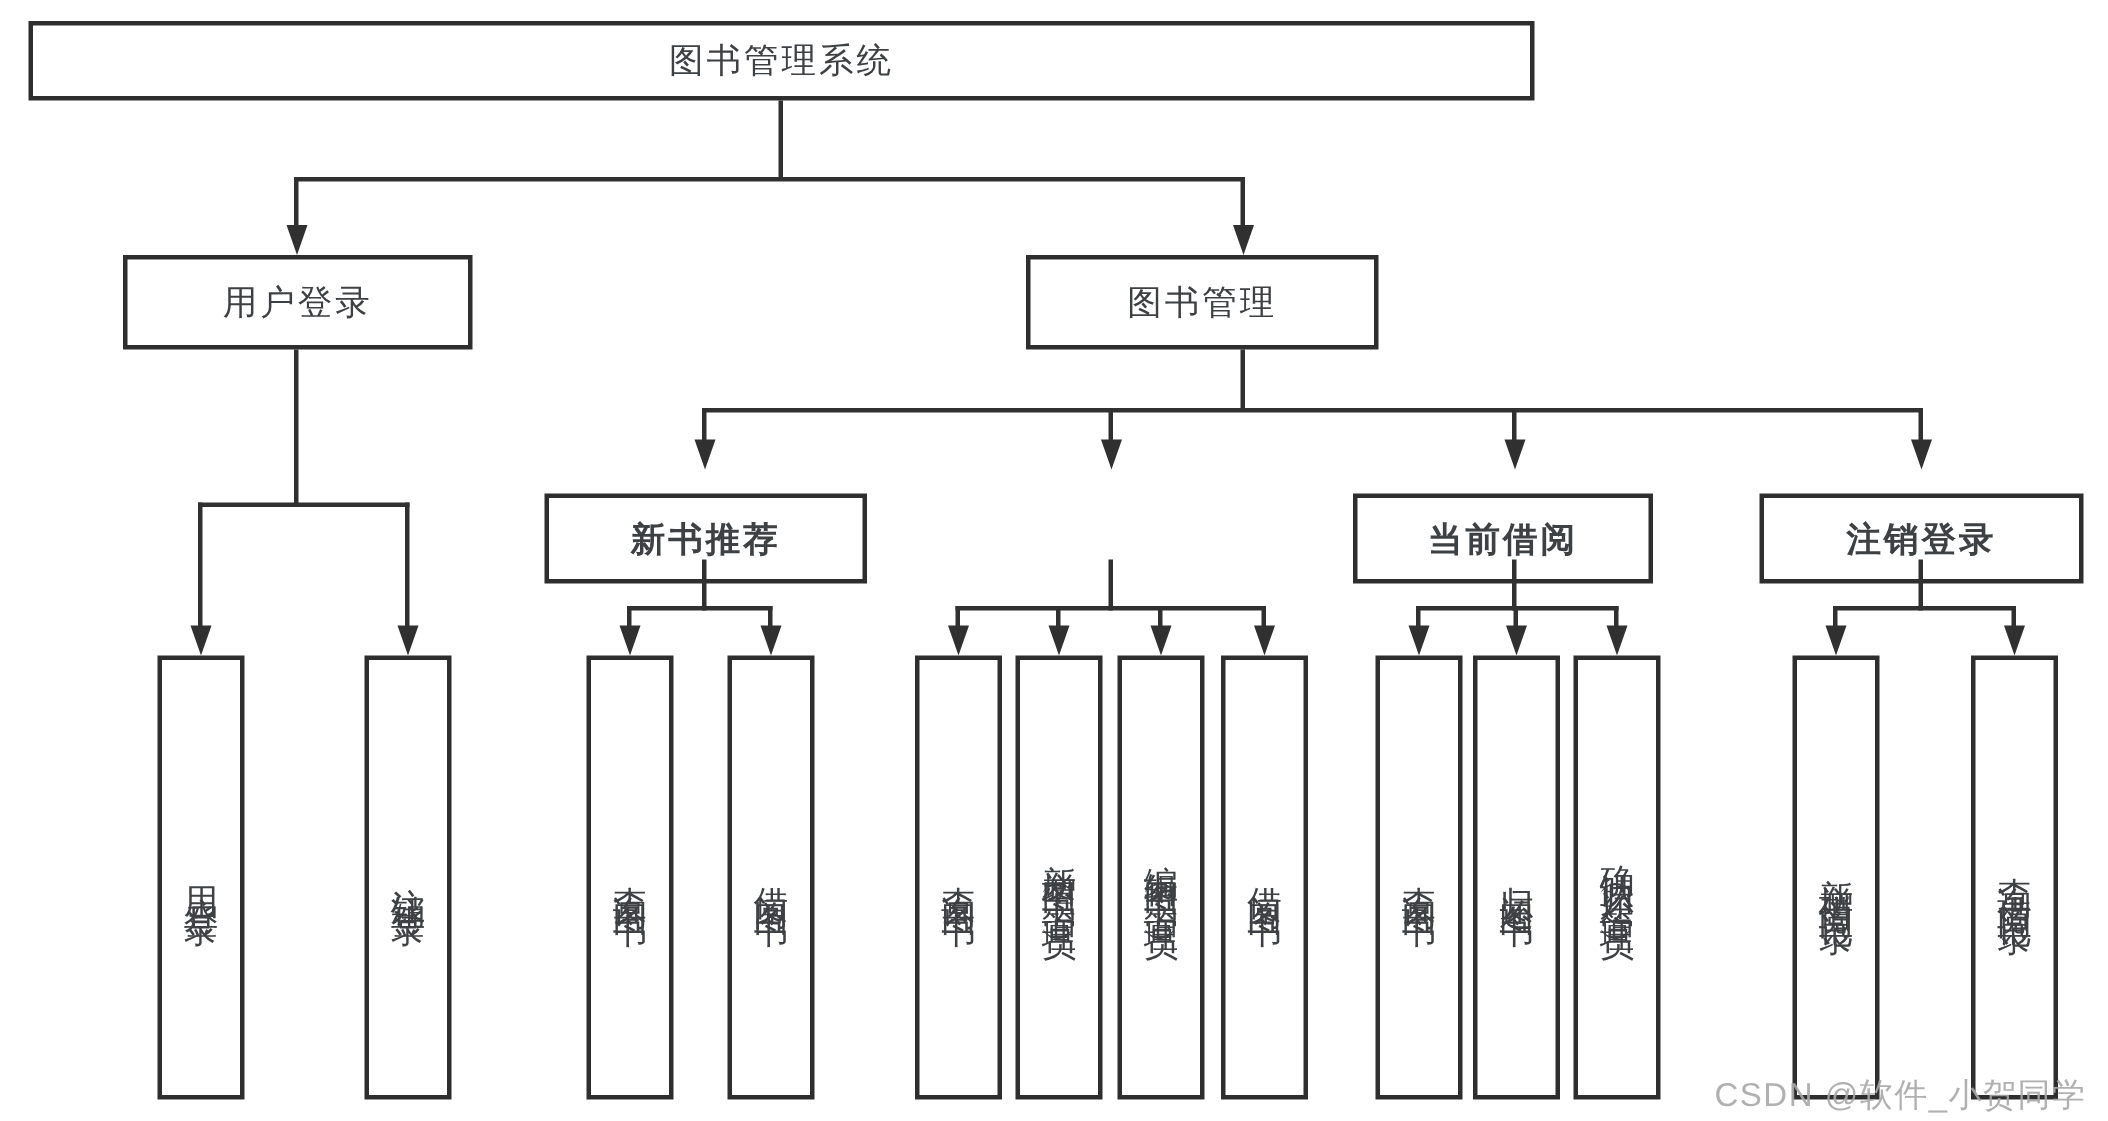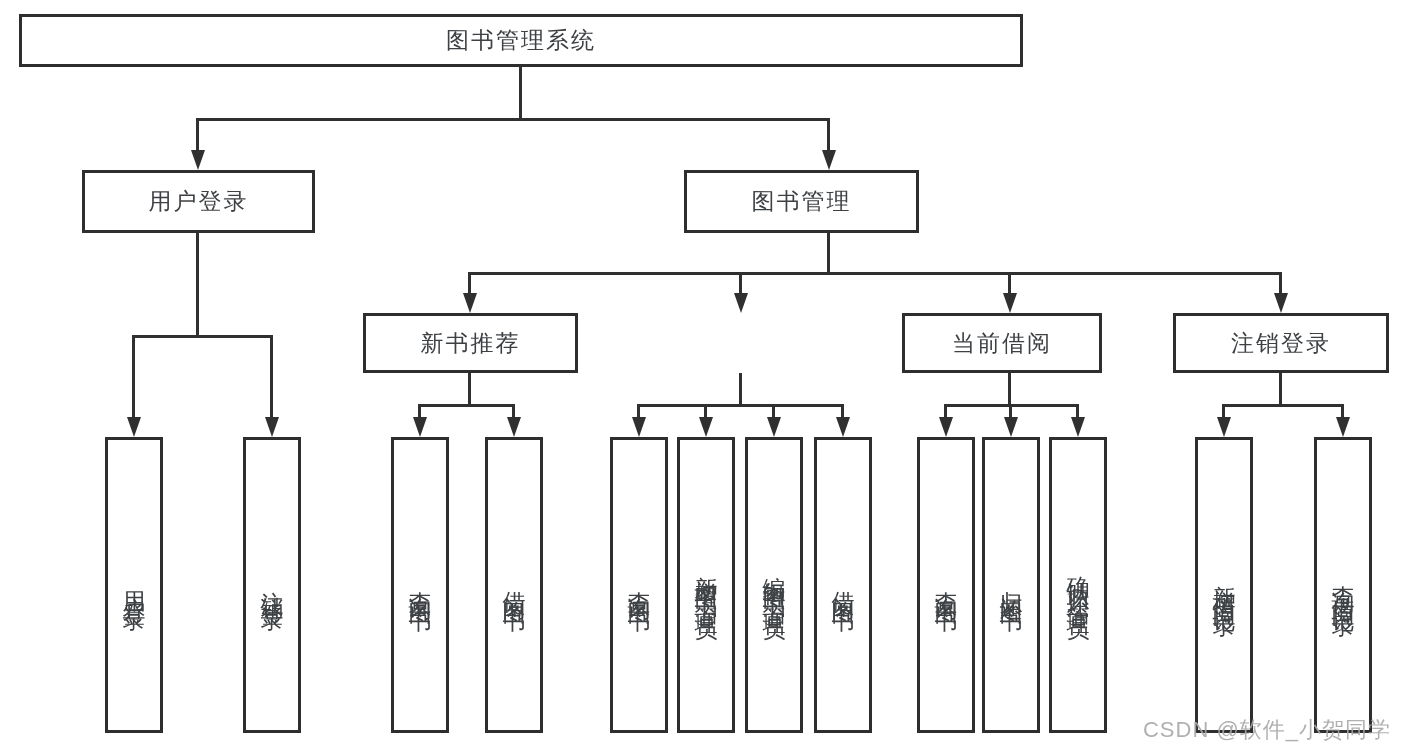--- a/index.html
+++ b/index.html
@@ -15,21 +15,21 @@
     border:3px solid #2e2e2e;
     background:#ffffff;
     box-sizing:border-box;
     display:flex;align-items:center;justify-content:center;
     color:#3e4144;
   }
   .hlabel{font-size:23px;letter-spacing:2px;white-space:nowrap;}
   .root{left:19px;top:14px;width:1004px;height:53px;}
   .lv2a{left:82px;top:170px;width:233px;height:63px;}
   .lv2b{left:684px;top:170px;width:235px;height:63px;}
-  .lv3{top:313px;height:60px;}
+  .lv3{top:329px;height:60px;font-weight:bold;}
   .lv3a{left:363px;width:215px;}
   .lv3b{left:634px;width:214px;}
   .lv3c{left:902px;width:200px;}
   .lv3d{left:1173px;width:216px;}
   .leaf{top:437px;width:58px;height:296px;}
   .vtext{
     writing-mode:vertical-rl;
     text-orientation:mixed;
     font-size:23px;
     letter-spacing:6px;

